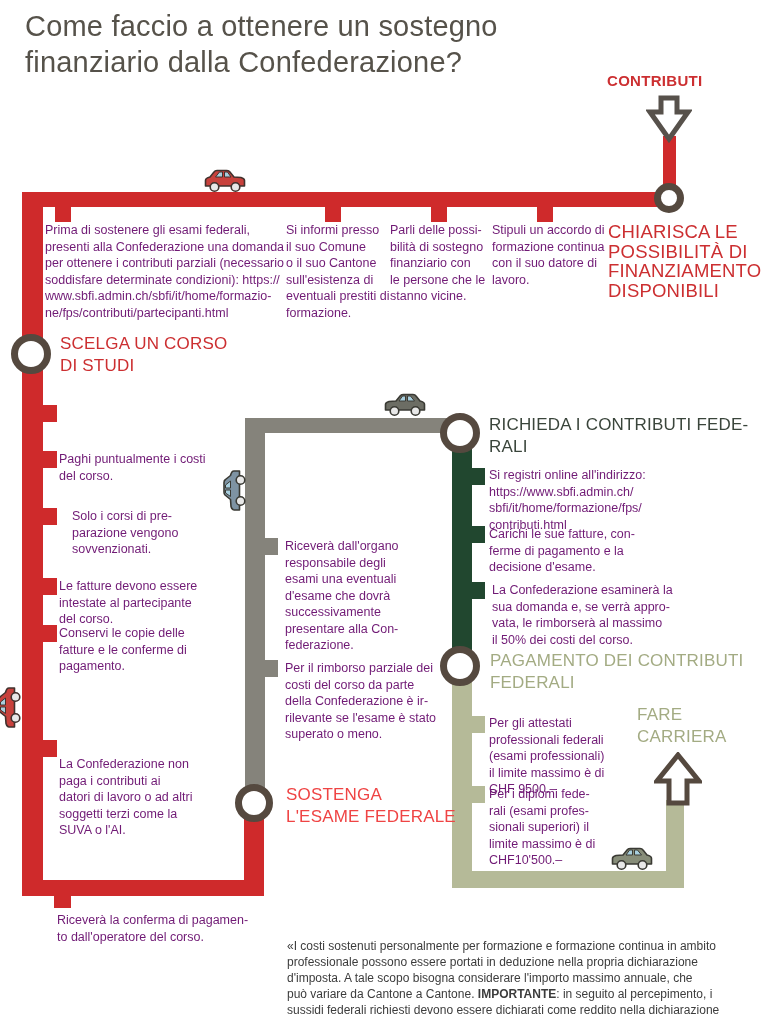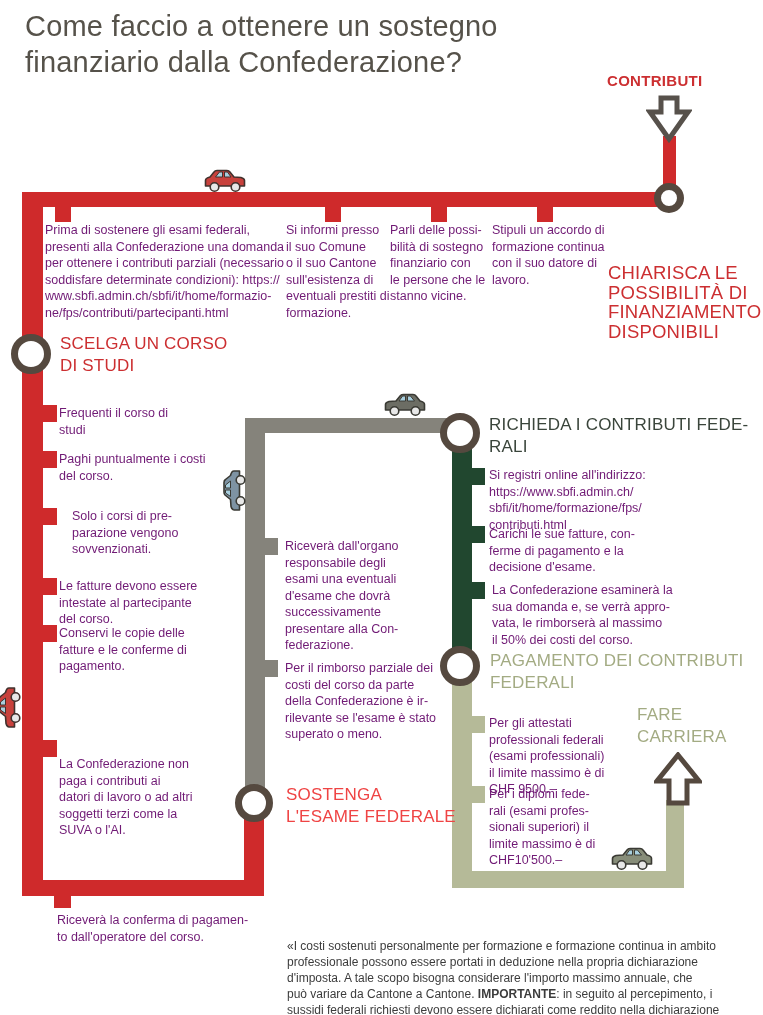--- a/index.html
+++ b/index.html
@@ -16,21 +16,21 @@
   .node{
     box-sizing:content-box;background:#ffffff;border:7px solid #55493f;border-radius:50%;
   }
   .h-red{color:#cc2f31;}
   .h-gray{color:#ef4444;}
   .h-dark{color:#3a453b;}
   .h-sage{color:#a3ab83;}
   .heading{white-space:pre-line;font-size:17px;line-height:22px;letter-spacing:0.2px;}
   #title{font-size:29px;line-height:36px;color:#56524a;white-space:pre-line;letter-spacing:0.2px;}
   #partecipare{font-size:15px;font-weight:bold;color:#cc2f31;letter-spacing:0.3px;}
-  #chiarisca{font-size:18.5px;line-height:19.5px;margin-top:41px;}
+  #chiarisca{font-size:18.5px;line-height:19.5px;}
   .quote{white-space:pre-line;font-size:12px;line-height:16px;color:#3c3c3c;margin:0;}
   .car{display:block;}
 </style>
 </head>
 <body>
 
 <div id="stage">
 
   <div class="abs seg-red" style="left:663px;top:136px;width:13px;height:54px;"></div>
   <div class="abs seg-red" style="left:22px;top:192px;width:650px;height:15px;"></div>
@@ -163,22 +163,20 @@
 il suo Comune
 o il suo Cantone
 sull'esistenza di
 eventuali prestiti di
 formazione.</div>
   <div class="abs txt" style="left:492px;top:222px;width:120px;">Stipuli un accordo di
 formazione continua
 con il suo datore di
 lavoro.</div>
 
-  <div class="abs txt" style="left:59px;top:405px;width:160px;">Frequenti il corso di
-studi</div>
   <div class="abs txt" style="left:59px;top:451px;width:170px;">Paghi puntualmente i costi
 del corso.</div>
   <div class="abs txt" style="left:72px;top:508px;width:160px;">Solo i corsi di pre-
 parazione vengono
 sovvenzionati.</div>
   <div class="abs txt" style="left:59px;top:578px;width:170px;">Le fatture devono essere
 intestate al partecipante
 del corso.</div>
   <div class="abs txt" style="left:59px;top:625px;width:170px;">Conservi le copie delle
 fatture e le conferme di

